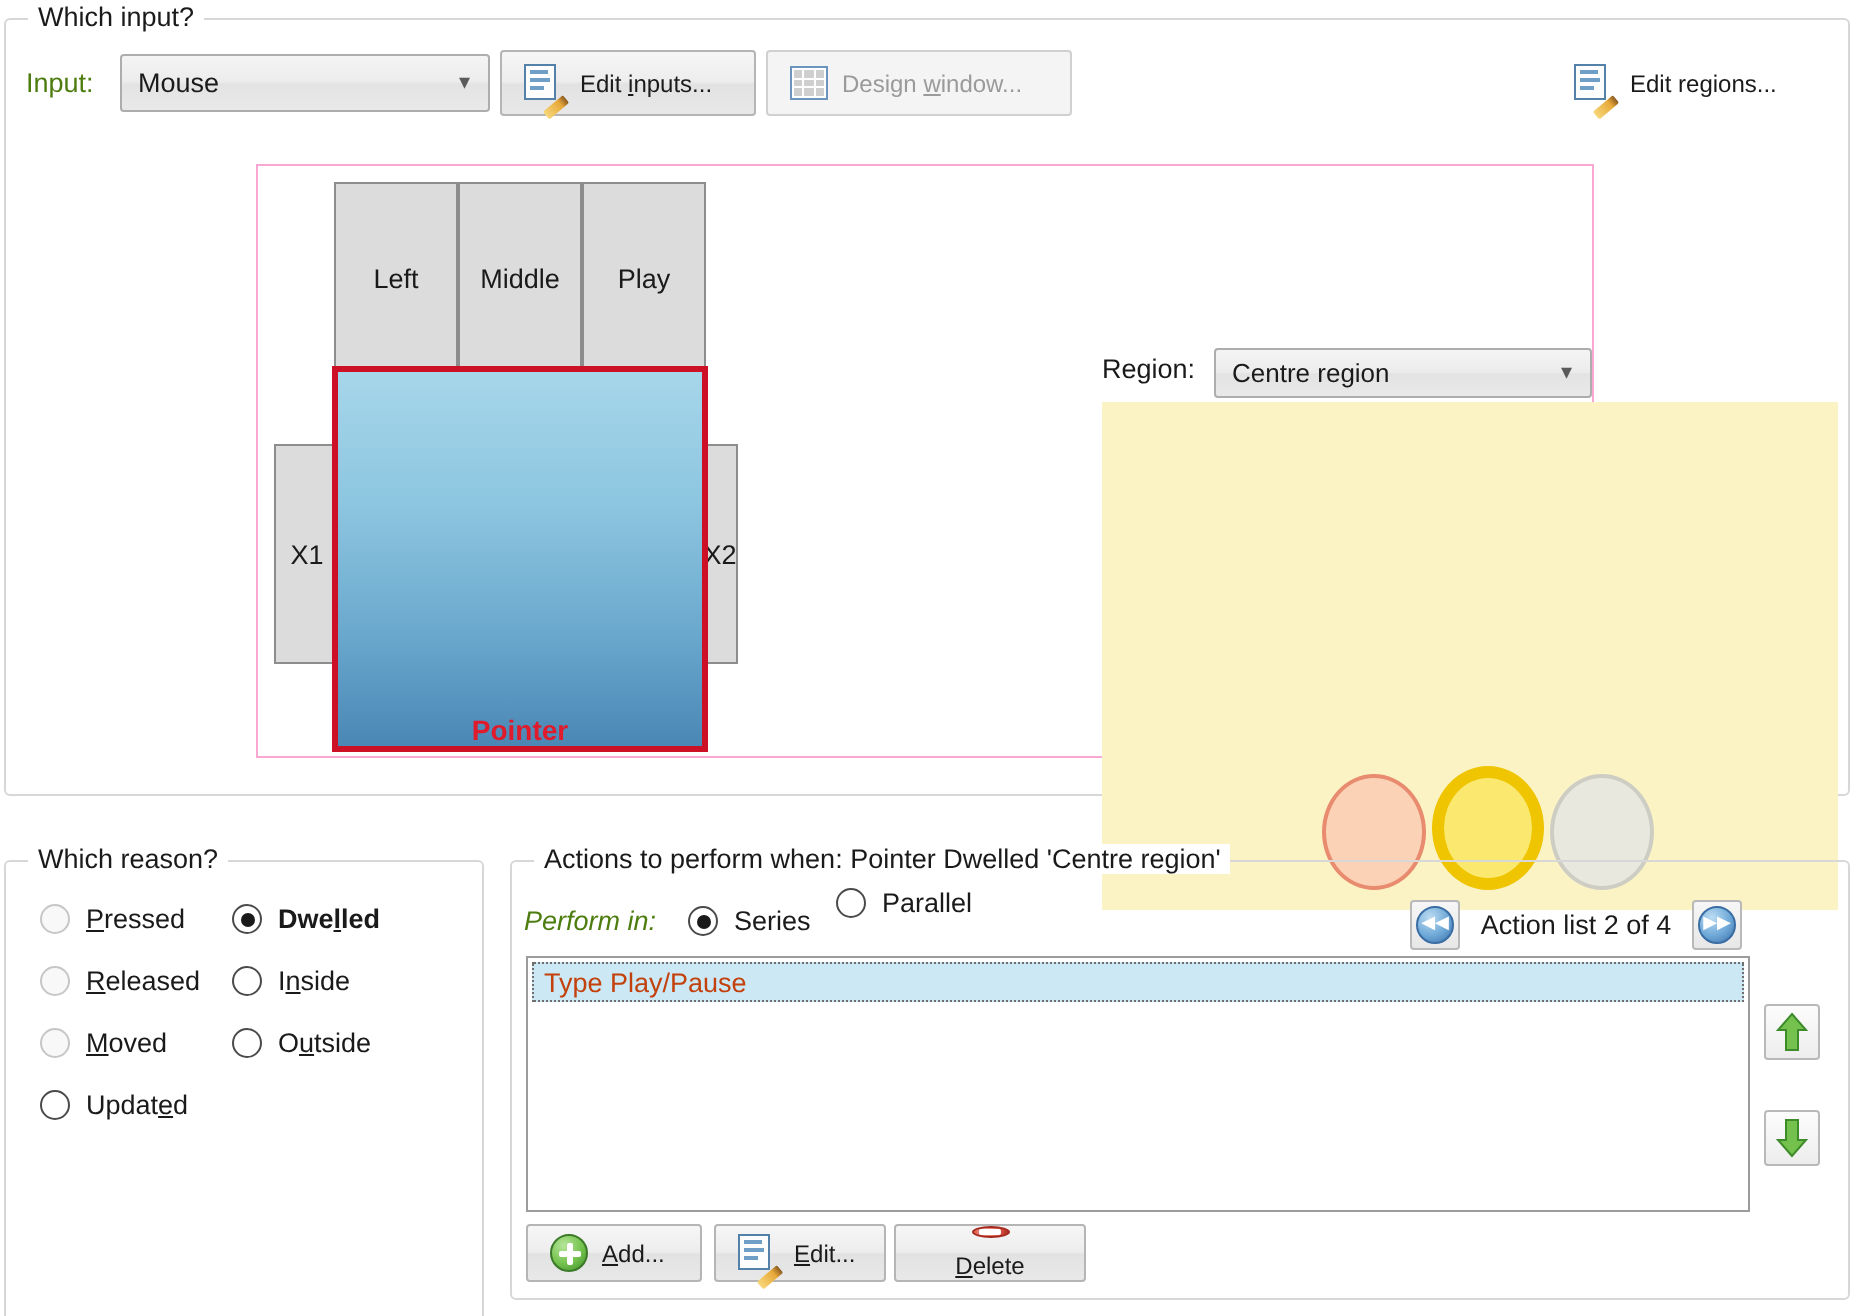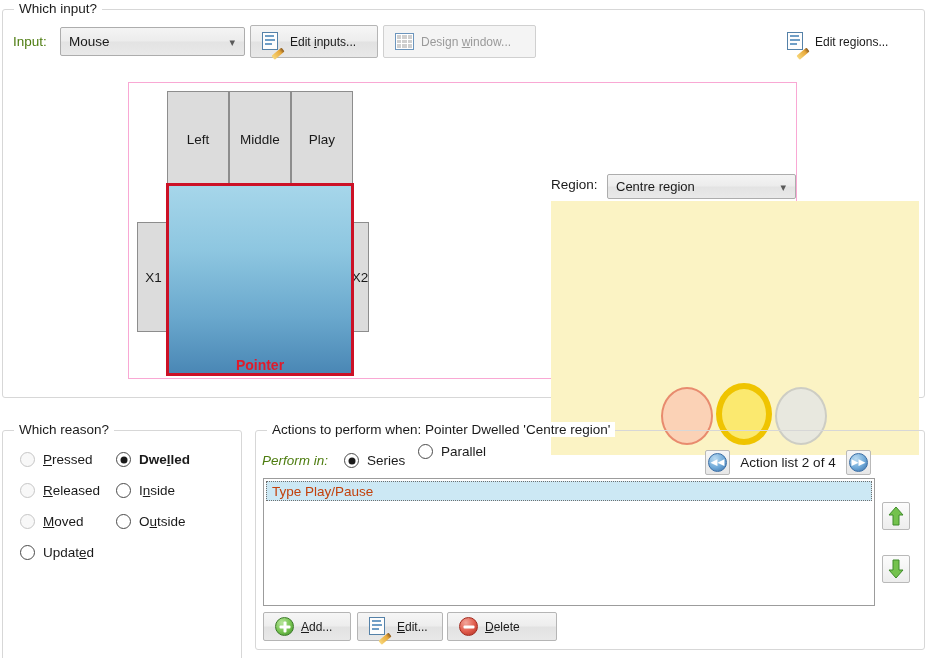--- a/index.html
+++ b/index.html
@@ -127,21 +127,21 @@
 
   
   #action-list{position:absolute;left:263px;top:478px;width:612px;height:128px;
     background:#ffffff;border:1px solid #9c9c9c;box-sizing:border-box;padding:2px;}
   #list-item-0{height:20px;background:#cce8f4;border:1px dotted #6f6f6f;box-sizing:border-box;
     display:flex;align-items:center;padding-left:5px;font-size:13.5px;color:#c2410c;}
 
   
   #btn-add{left:263px;top:612px;width:88px;height:29px;}
   #btn-edit{left:357px;top:612px;width:86px;height:29px;}
-  #btn-delete{left:447px;top:612px;width:110px;height:29px;}
+  #btn-delete{left:447px;top:612px;width:96px;height:29px;flex-direction:column;}
 
   .arrowbtn{position:absolute;width:28px;height:28px;box-sizing:border-box;
     border:1px solid #b9b9b9;border-radius:2px;
     background:linear-gradient(to bottom,#fcfcfc,#ededed);
     display:flex;align-items:center;justify-content:center;}
   #btn-move-up{left:882px;top:502px;}
   #btn-move-down{left:882px;top:555px;}
   .arrowbtn svg{display:block;}
 </style>
 </head>

